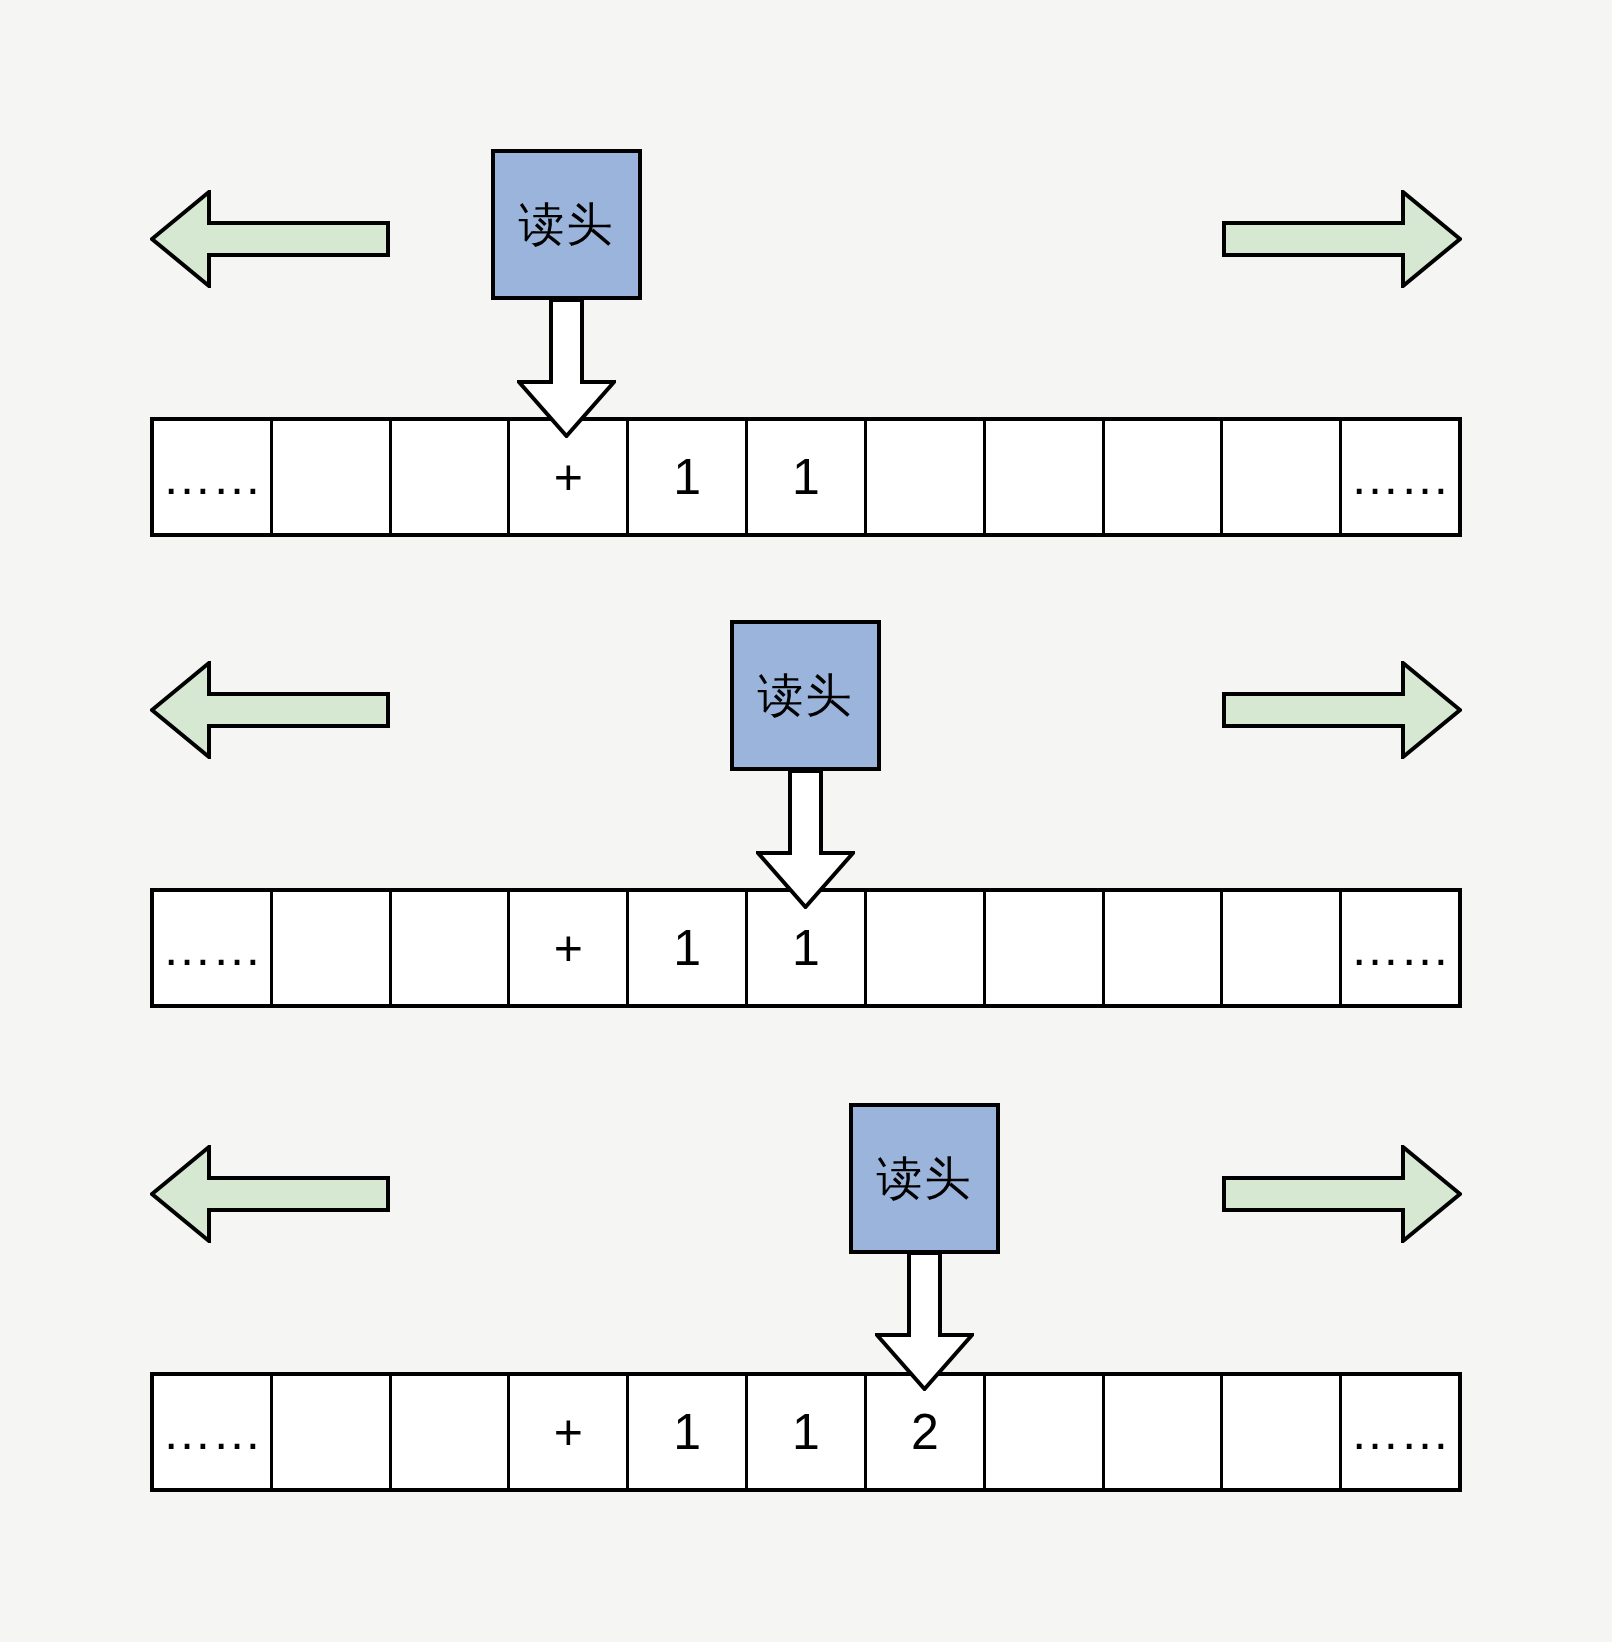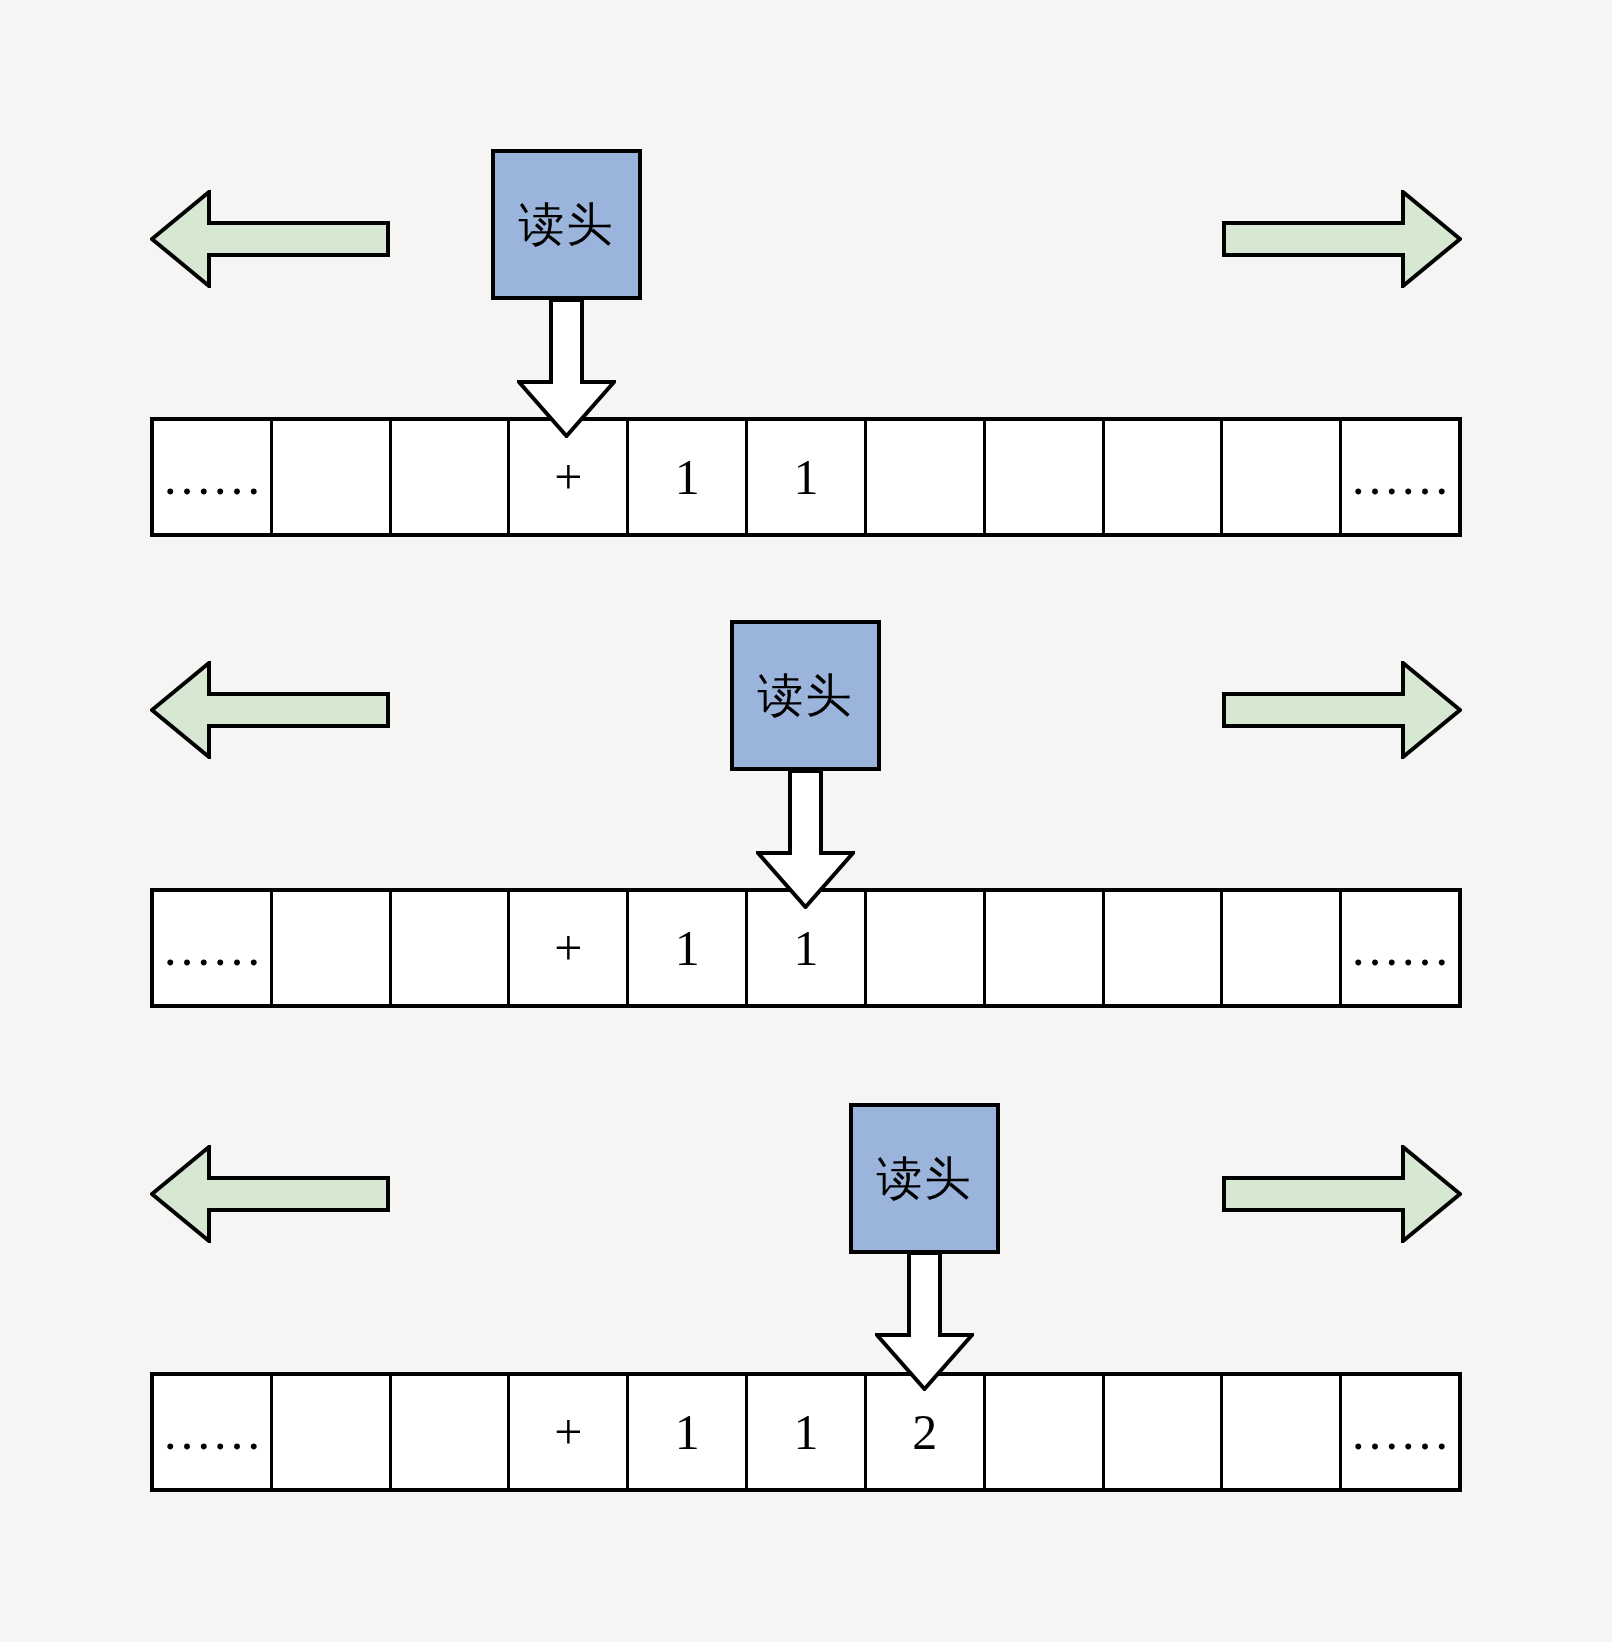--- a/index.html
+++ b/index.html
@@ -6,21 +6,20 @@
   body{
     background:#f5f5f3;
     font-family:"Liberation Sans","DejaVu Sans",sans-serif;
     color:#000;
   }
   .canvas{
     position:relative;
     width:1612px;height:1642px;
     background:#f5f5f3;
     overflow:hidden;
-    font-family:Liberation Serif, serif;
   }
   
   .tape{
     position:absolute;
     left:150px;width:1312px;height:120px;
     background:#fff;
     border:4px solid #000;
     box-sizing:border-box;
     display:flex;
   }

